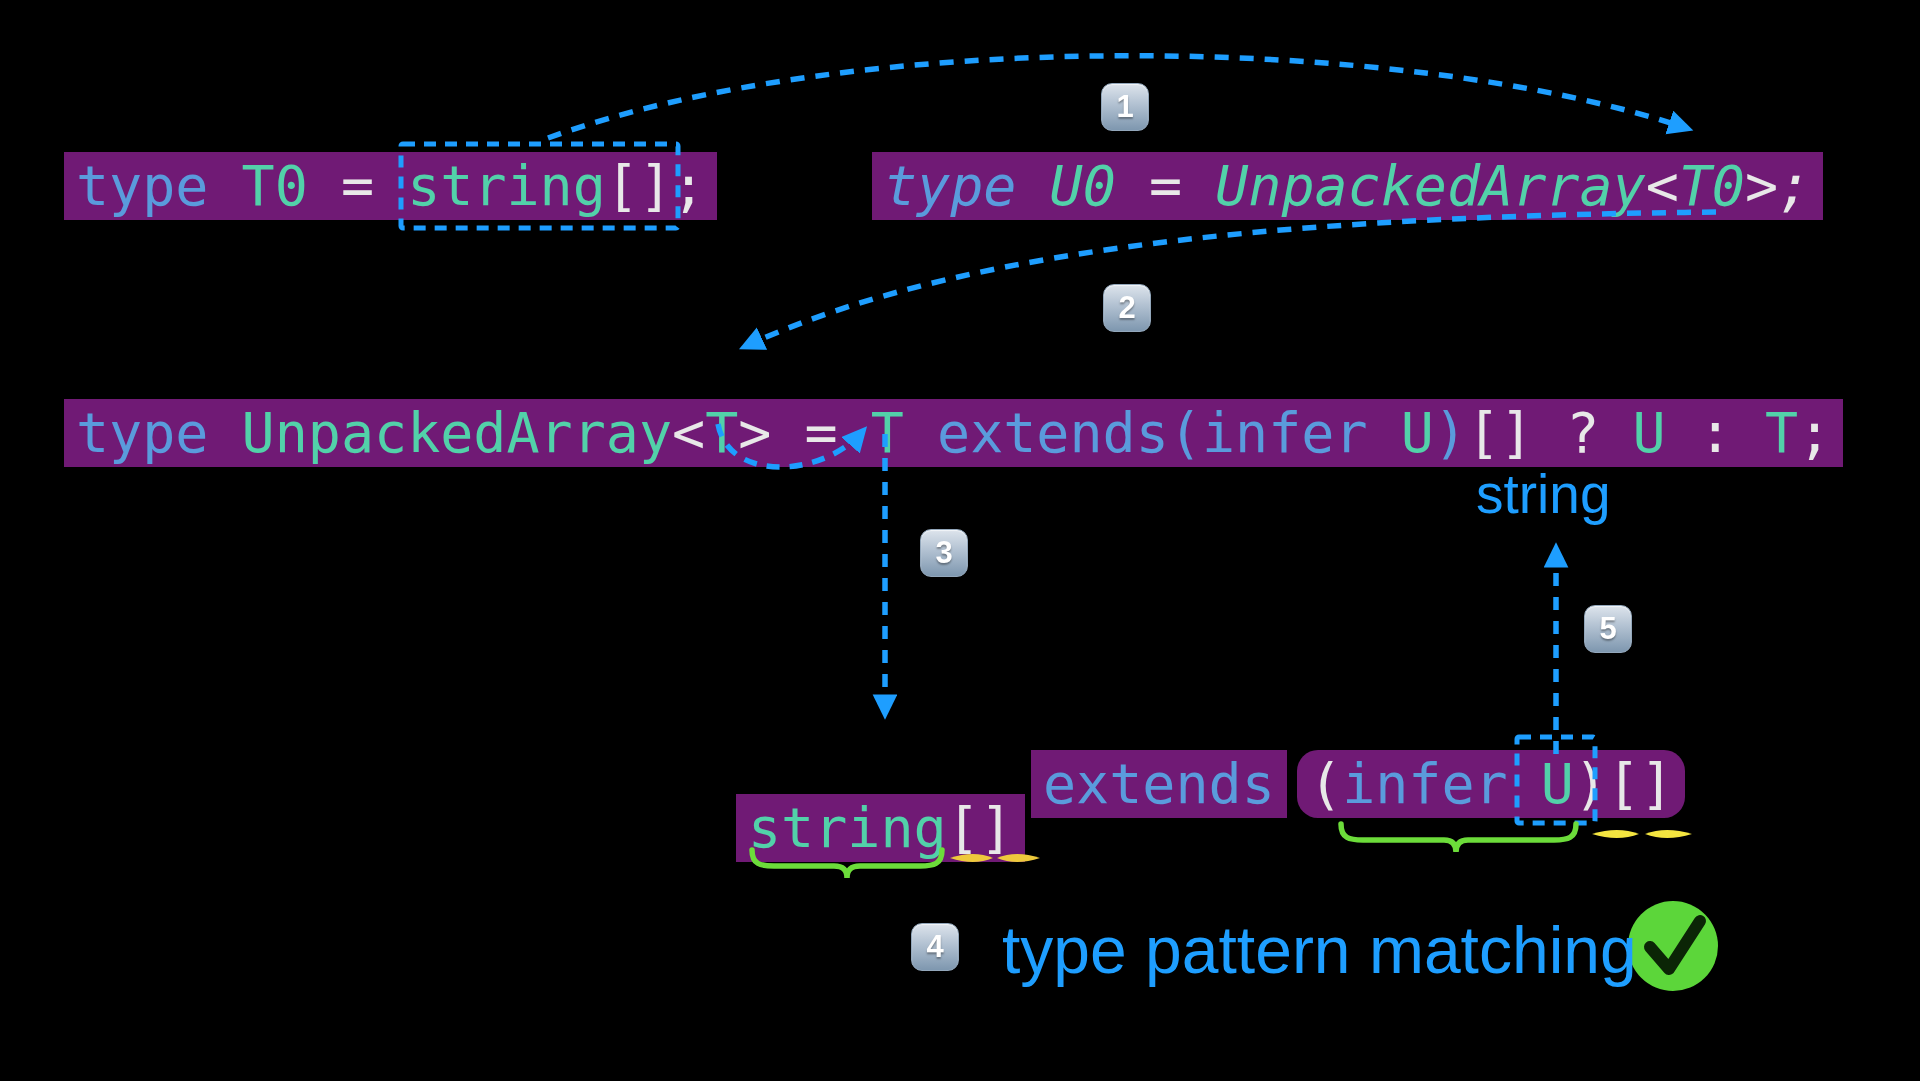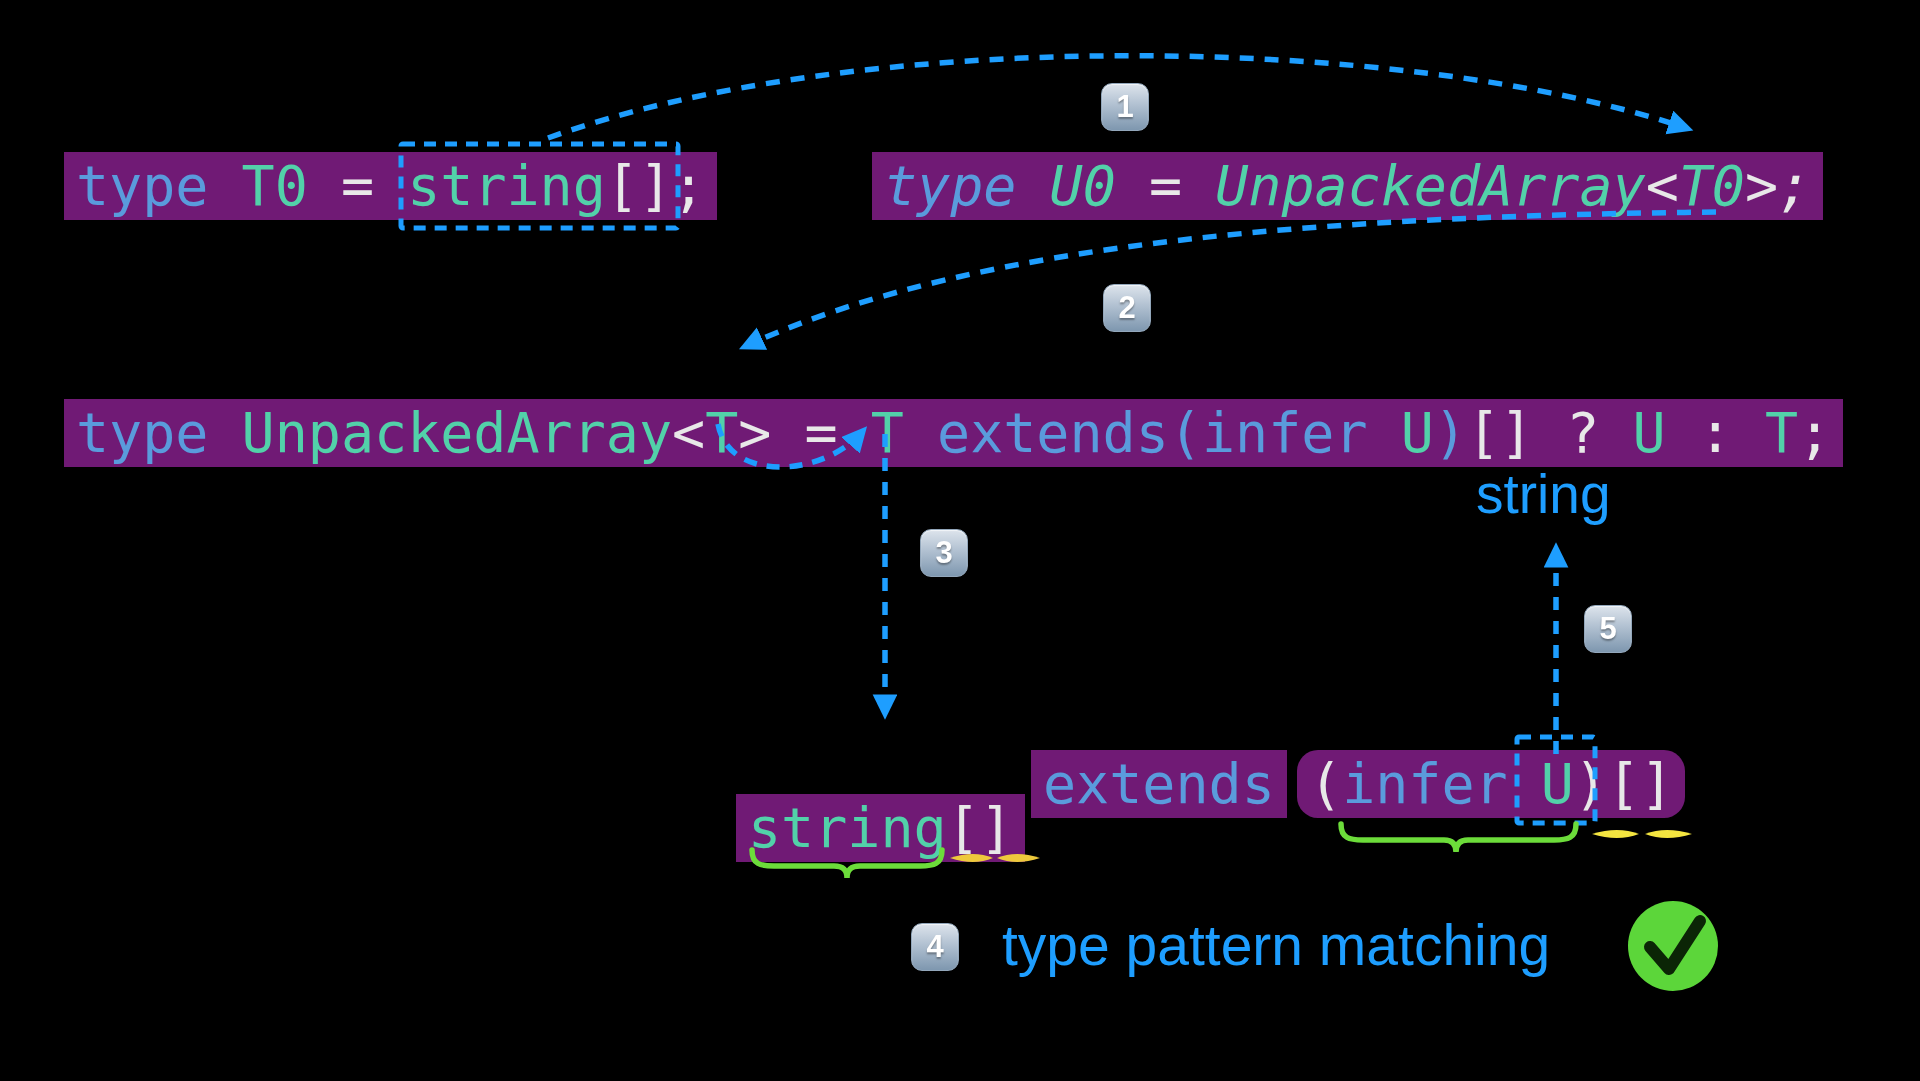--- a/index.html
+++ b/index.html
@@ -25,21 +25,21 @@
        color:#fff;font-family:"Liberation Sans",sans-serif;font-weight:bold;font-size:31px;
        display:flex;align-items:center;justify-content:center;
        text-shadow:0 2px 2px rgba(0,0,0,.35);}
   #badge-1{left:1101px;top:83px;}
   #badge-2{left:1103px;top:284px;}
   #badge-3{left:920px;top:529px;}
   #badge-4{left:911px;top:923px;}
   #badge-5{left:1584px;top:605px;}
   .blue-label{position:absolute;color:#1E9EFF;font-family:"Liberation Sans",sans-serif;}
   #lbl-string{left:1476px;top:462px;font-size:55px;}
-  #lbl-caption{left:1002px;top:912px;font-size:57px;}
+  #lbl-caption{left:1002px;top:912px;font-size:66px;}
   #check-badge{position:absolute;left:1628px;top:901px;width:90px;height:90px;}
 </style>
 </head>
 <body>
 
 <div class="code-block" id="blk-t0"><span class="tok kw">type </span><span class="tok ty">T0</span><span class="tok pn"> = </span><span class="tok ty">string</span><span class="tok pn">[]</span><span class="tok pn">;</span></div>
 
 <div class="code-block" id="blk-u0"><span class="tok kw">type </span><span class="tok ty">U0</span><span class="tok pn"> = </span><span class="tok ty">UnpackedArray</span><span class="tok pn">&lt;</span><span class="tok ty">T0</span><span class="tok pn">&gt;</span><span class="tok pn">;</span></div>
 
 <div class="code-block" id="blk-unpacked"><span class="tok kw">type </span><span class="tok ty">UnpackedArray</span><span class="tok pn">&lt;</span><span class="tok ty">T</span><span class="tok pn">&gt;</span><span class="tok pn"> = </span><span class="tok ty">T</span><span class="tok pn"> </span><span class="tok kw">extends</span><span class="tok kw">(</span><span class="tok kw">infer</span><span class="tok pn"> </span><span class="tok ty">U</span><span class="tok kw">)</span><span class="tok pn">[]</span><span class="tok pn"> ? </span><span class="tok ty">U</span><span class="tok pn"> : </span><span class="tok ty">T</span><span class="tok pn">;</span></div>

